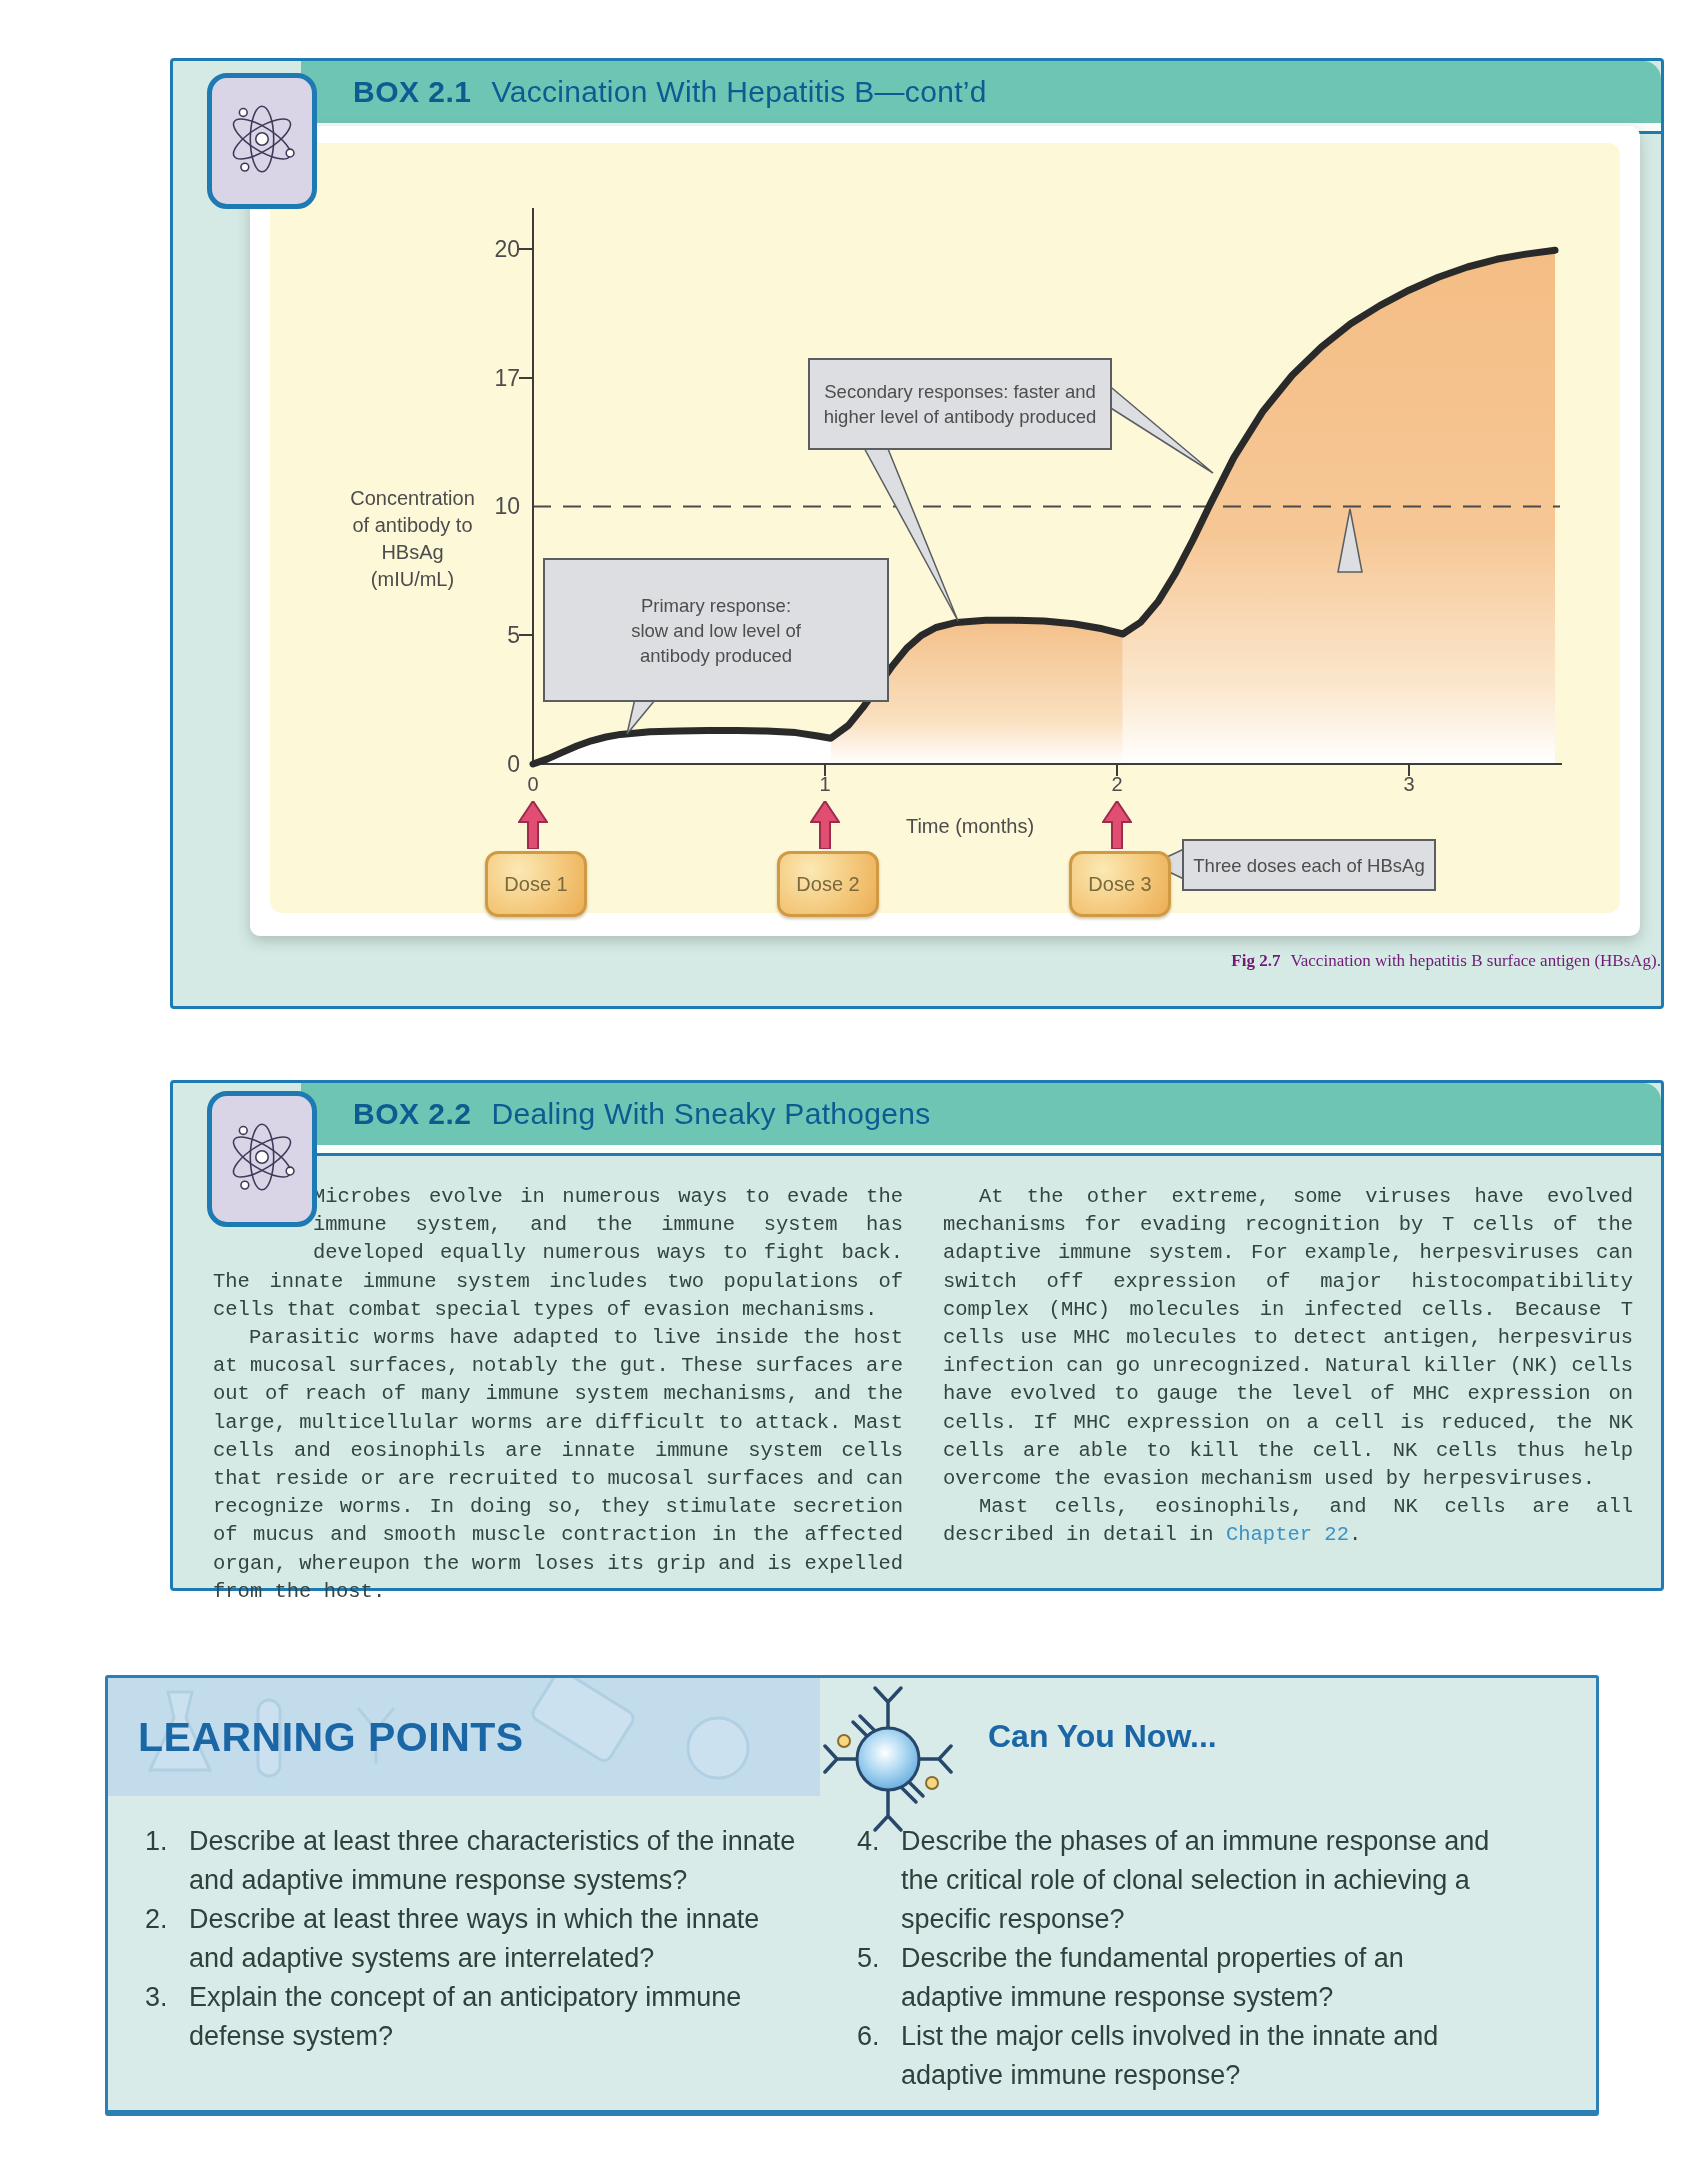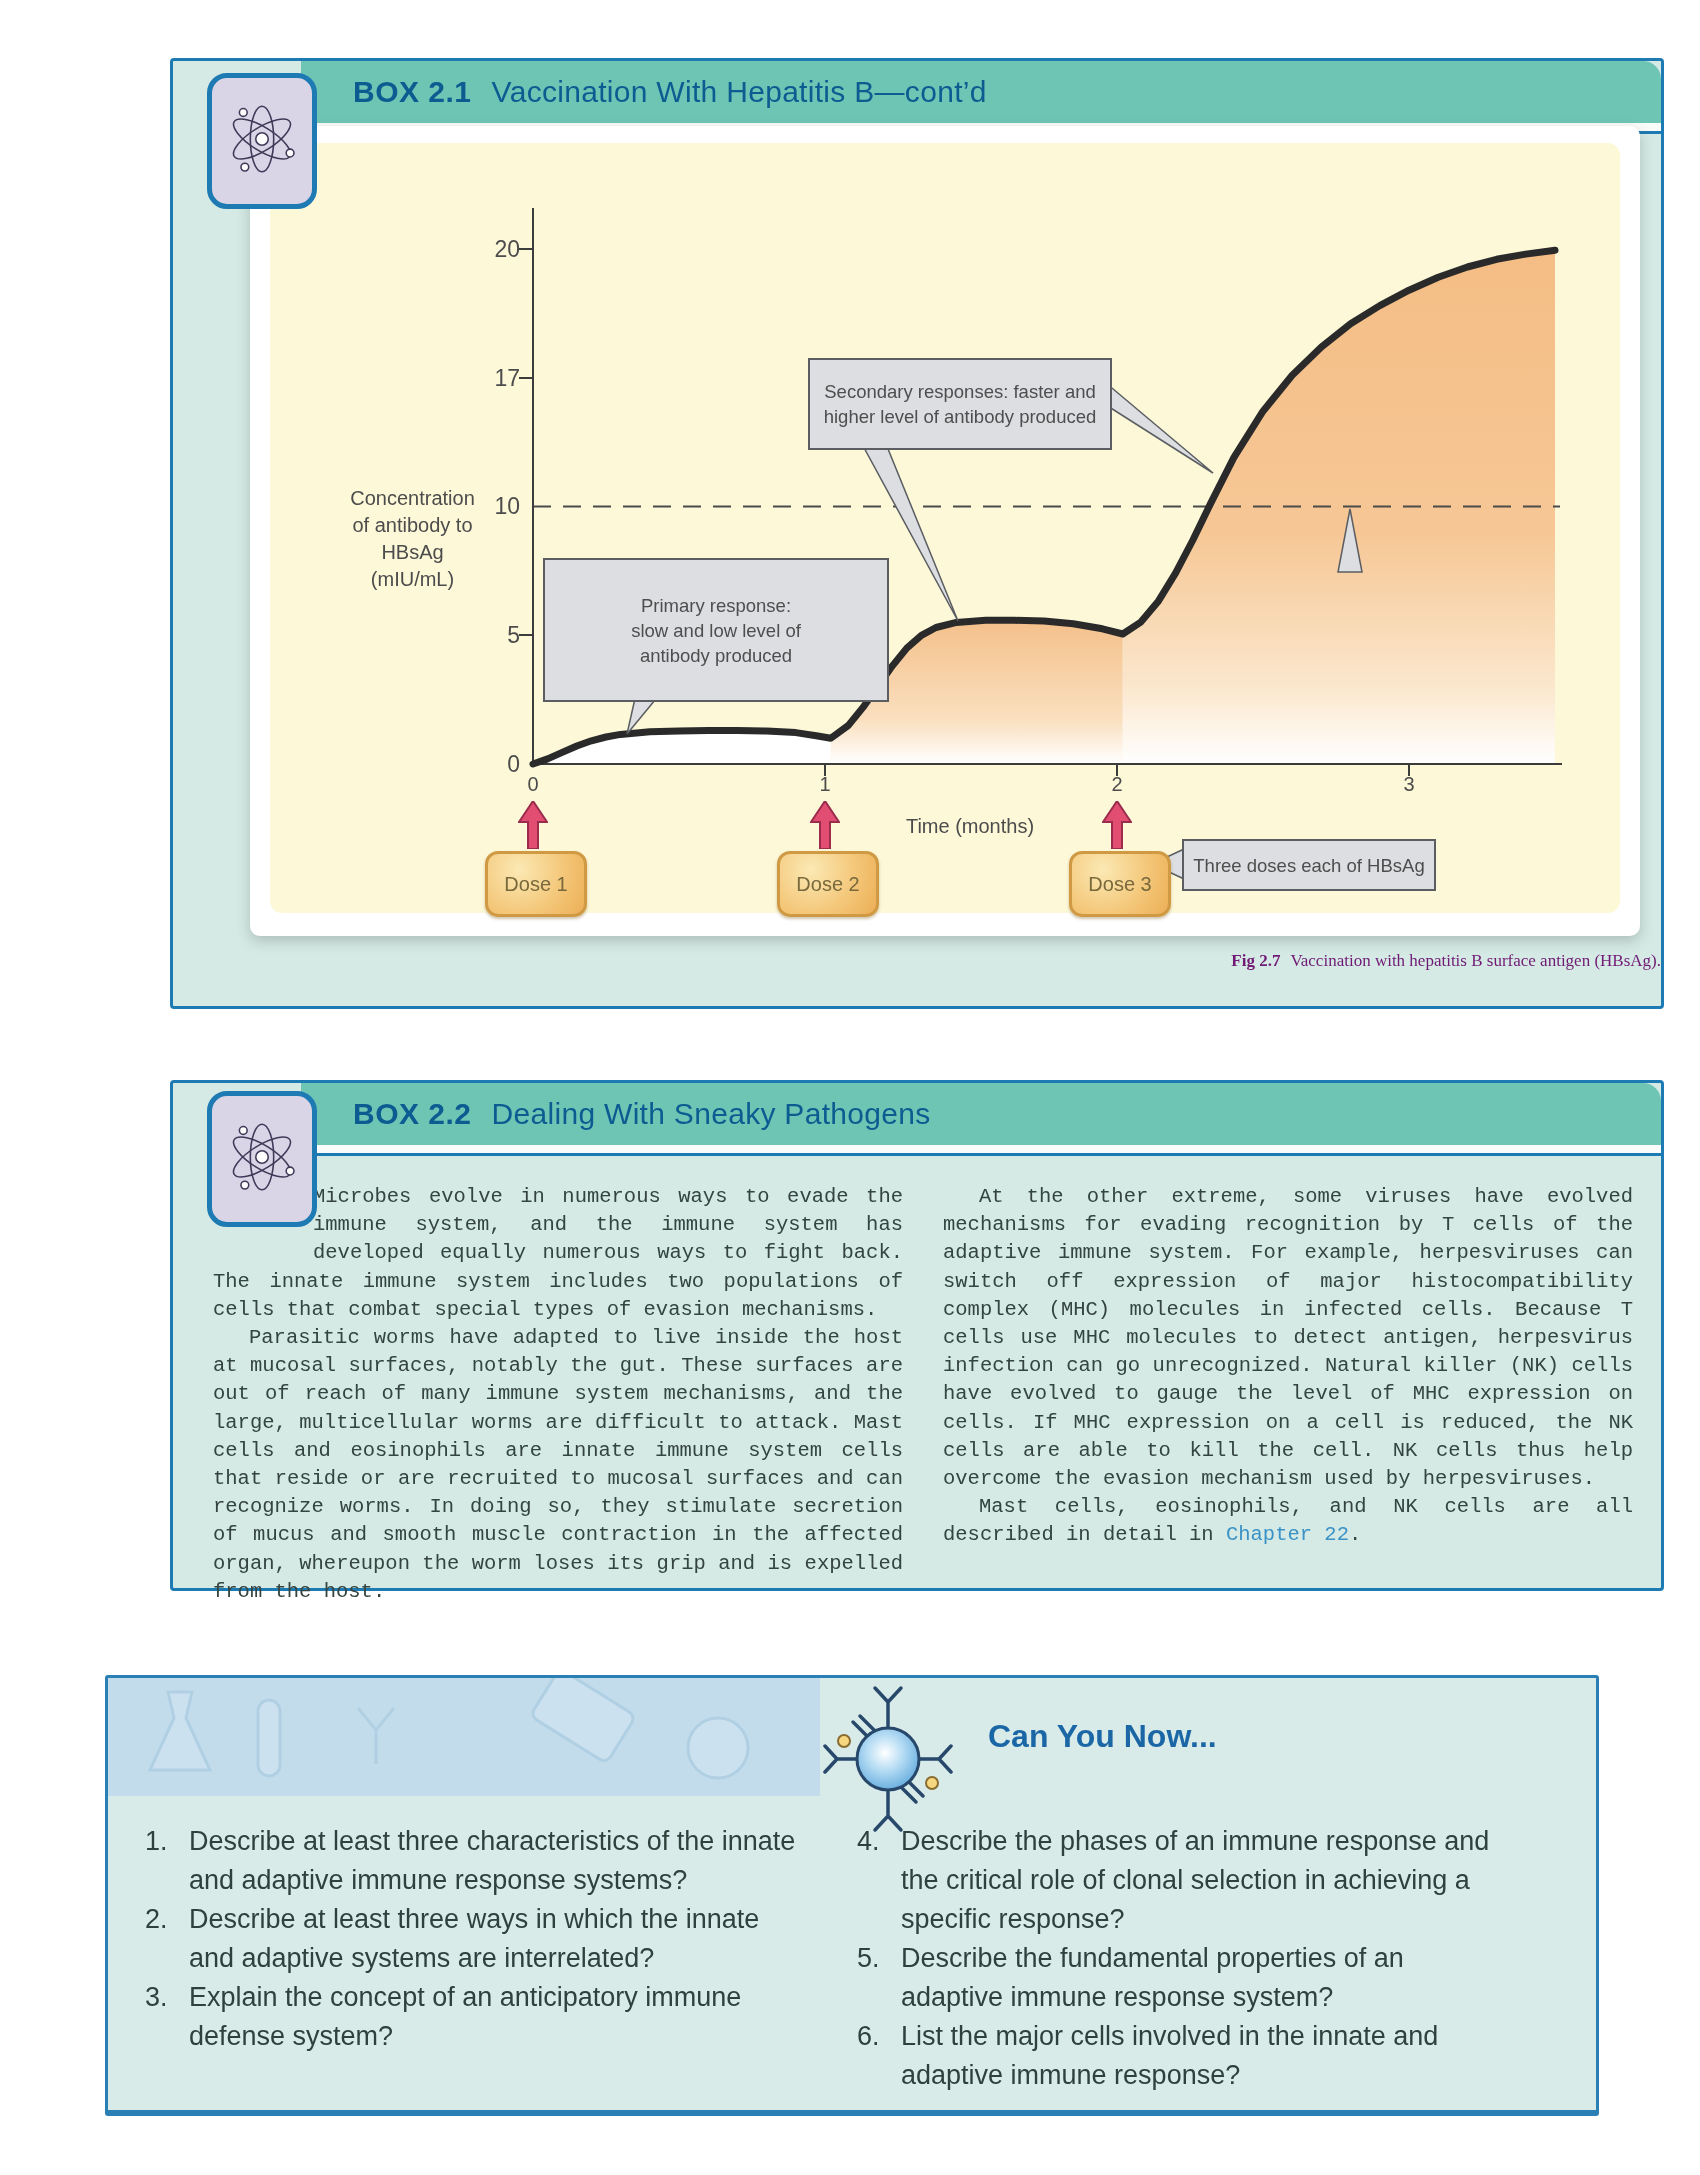--- a/index.html
+++ b/index.html
@@ -224,20 +224,21 @@
   <div class="lpbox">
     <div class="lpband">
       <svg width="712" height="118" viewBox="0 0 712 118" fill="rgba(255,255,255,0.25)" stroke="#a5c8de" stroke-width="3" opacity="0.6">
         <path d="M60 14 L84 14 L78 40 L102 92 L42 92 L66 40 Z"></path>
         <rect x="150" y="22" width="22" height="76" rx="11"></rect>
         <rect x="430" y="10" width="90" height="56" rx="8" transform="rotate(32 475 38)"></rect>
         <path d="M250 30 l18 22 m0 0 l18 -22 m-18 22 l0 34" fill="none"></path>
         <circle cx="610" cy="70" r="30"></circle>
       </svg>
     </div>
+    <div class="lp-title">LEARNING POINTS</div>
     <div class="virus">
       <svg width="130" height="150" viewBox="0 0 130 150">
         <defs>
           <radialGradient id="vg" cx="45%" cy="40%" r="65%">
             <stop offset="0" stop-color="#ffffff"></stop>
               <stop offset="0.45" stop-color="#b5dcf4"></stop>
               <stop offset="1" stop-color="#5fa8dc"></stop>
           </radialGradient>
         </defs>
         <g stroke="#27486b" stroke-width="3.5" fill="none" stroke-linecap="round">

